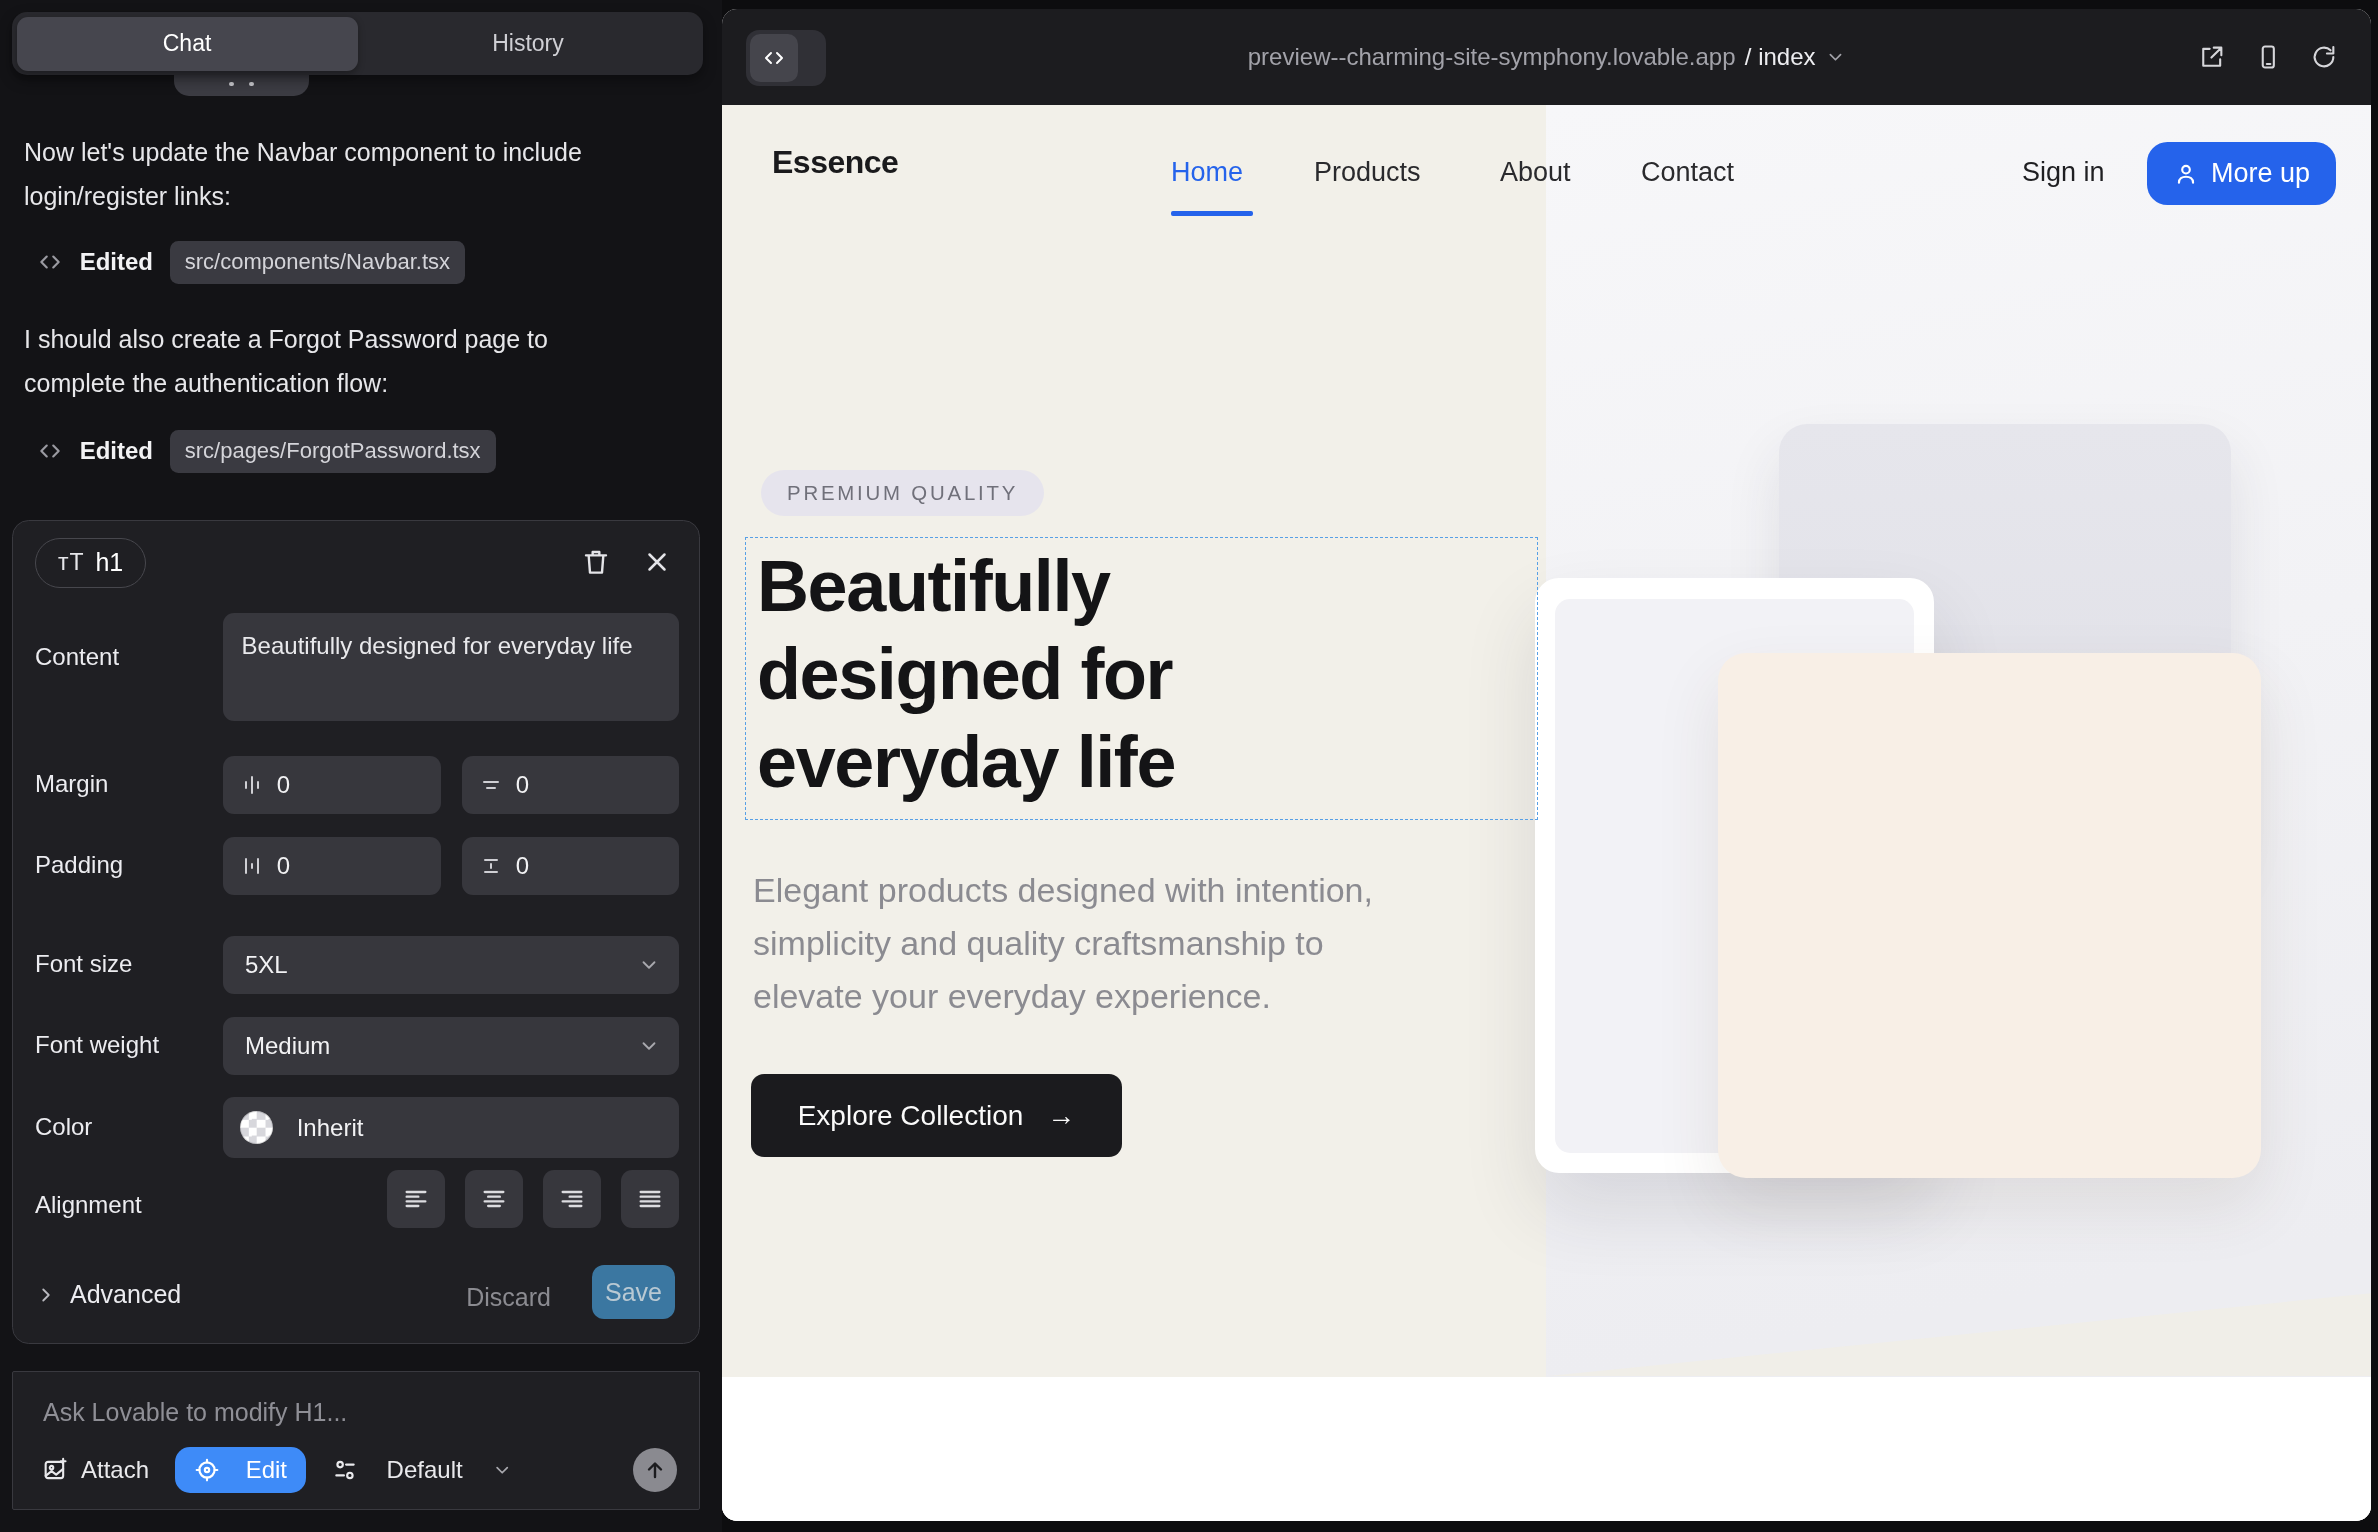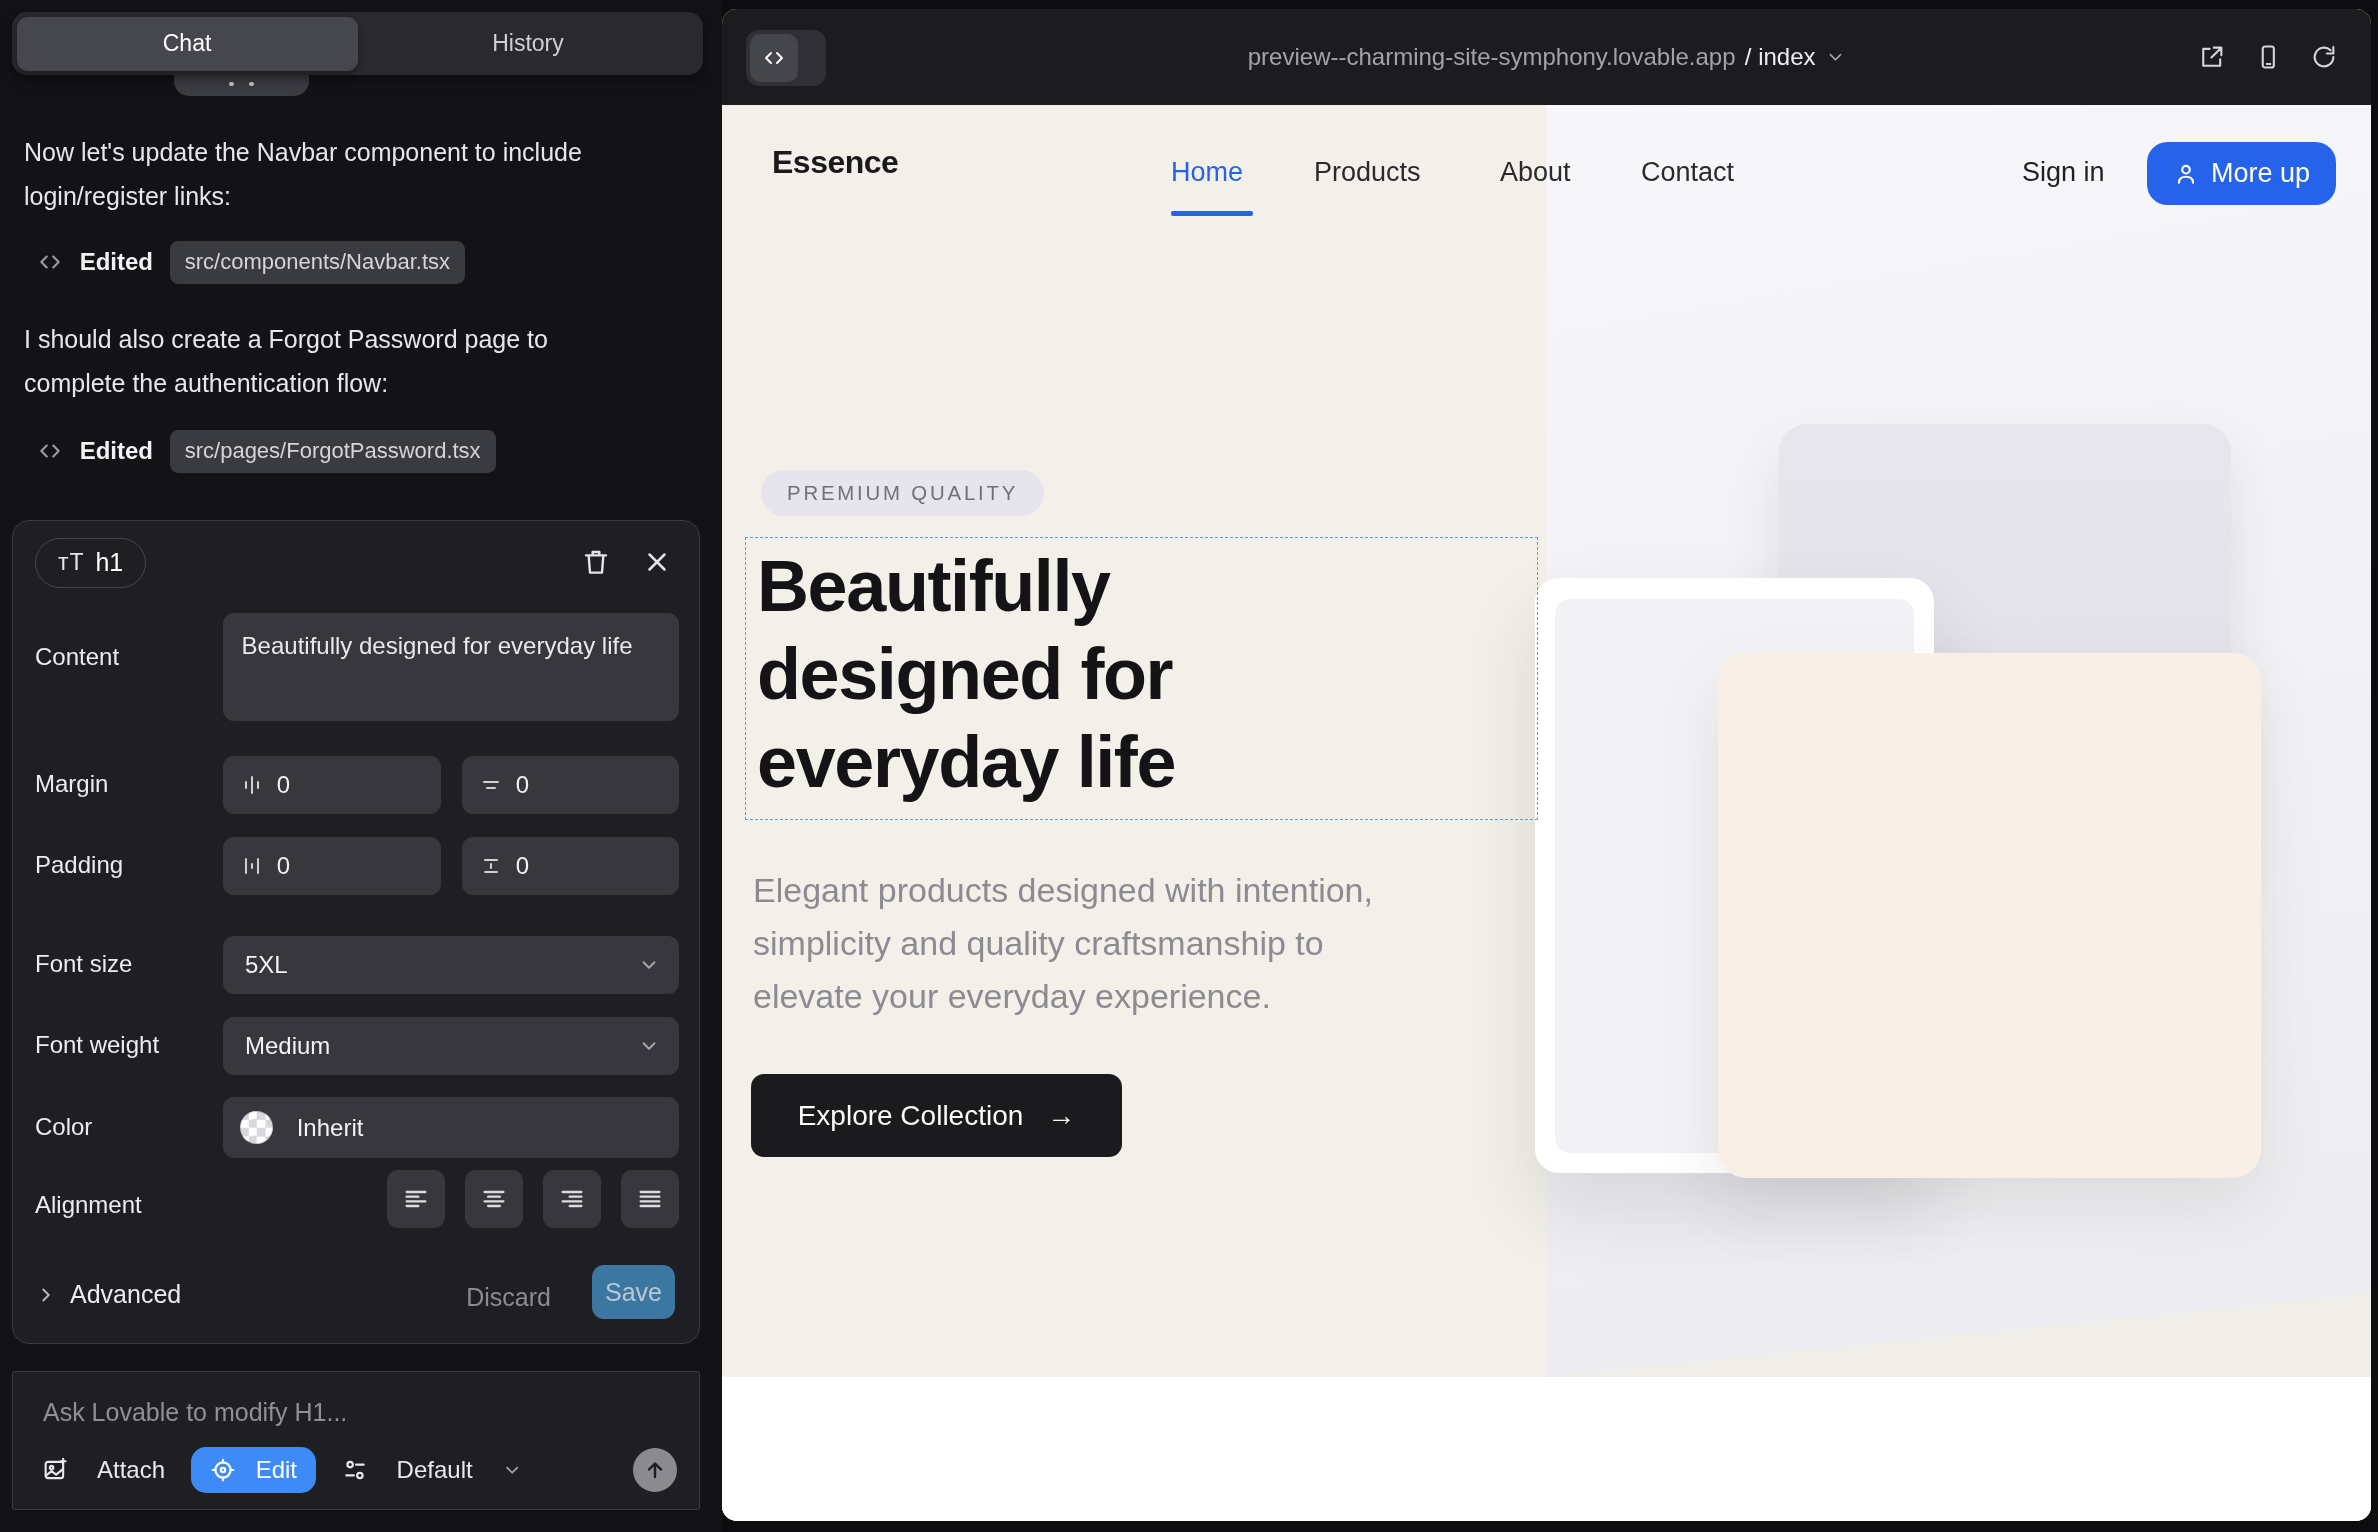--- a/index.html
+++ b/index.html
@@ -100,23 +100,23 @@
 
   
   #chatbox { position:absolute; left:12px; top:1371px; width:688px; height:139px;
              background:#1f1f23; border:0.9px solid #39393f; border-radius:2px; }
   #chatbox .prompt { position:absolute; left:30px; top:20.4px; width:557px; height:41px;
                      background:transparent; border:0; outline:none; color:#e9e9ec;
                      font-size:25px; font-family:inherit; }
   #chatbox .prompt::placeholder { color:#8f8f96; }
   .chat-toolbar { position:absolute; left:28px; right:22px; bottom:15px; height:48px;
                   display:flex; align-items:center; gap:26px; }
-  .attach-btn { display:flex; align-items:center; gap:28px; font-size:24px; color:#e9e9ec;
+  .attach-btn { display:flex; align-items:center; gap:12px; font-size:24px; color:#e9e9ec;
                 background:none; border:none; font-family:inherit; cursor:pointer; }
-  .edit-pill { display:flex; align-items:center; gap:20px; font-size:24px; color:#fff;
+  .edit-pill { display:flex; align-items:center; gap:26px; font-size:24px; color:#fff;
                background:#3e8bf8; border:none; border-radius:15px; height:46px; padding:0 18.6px;
                font-family:inherit; cursor:pointer; }
   .mode-btn { display:flex; align-items:center; gap:29px; font-size:24px; color:#e9e9ec;
               background:none; border:none; font-family:inherit; cursor:pointer; }
   .mode-btn .chev { color:#a8a8ae; }
   .send-btn { margin-left:auto; width:44px; height:44px; border-radius:50%; background:#8a8a90;
               border:none; display:flex; align-items:center; justify-content:center;
               color:#1c1c1f; cursor:pointer; }
 
   

